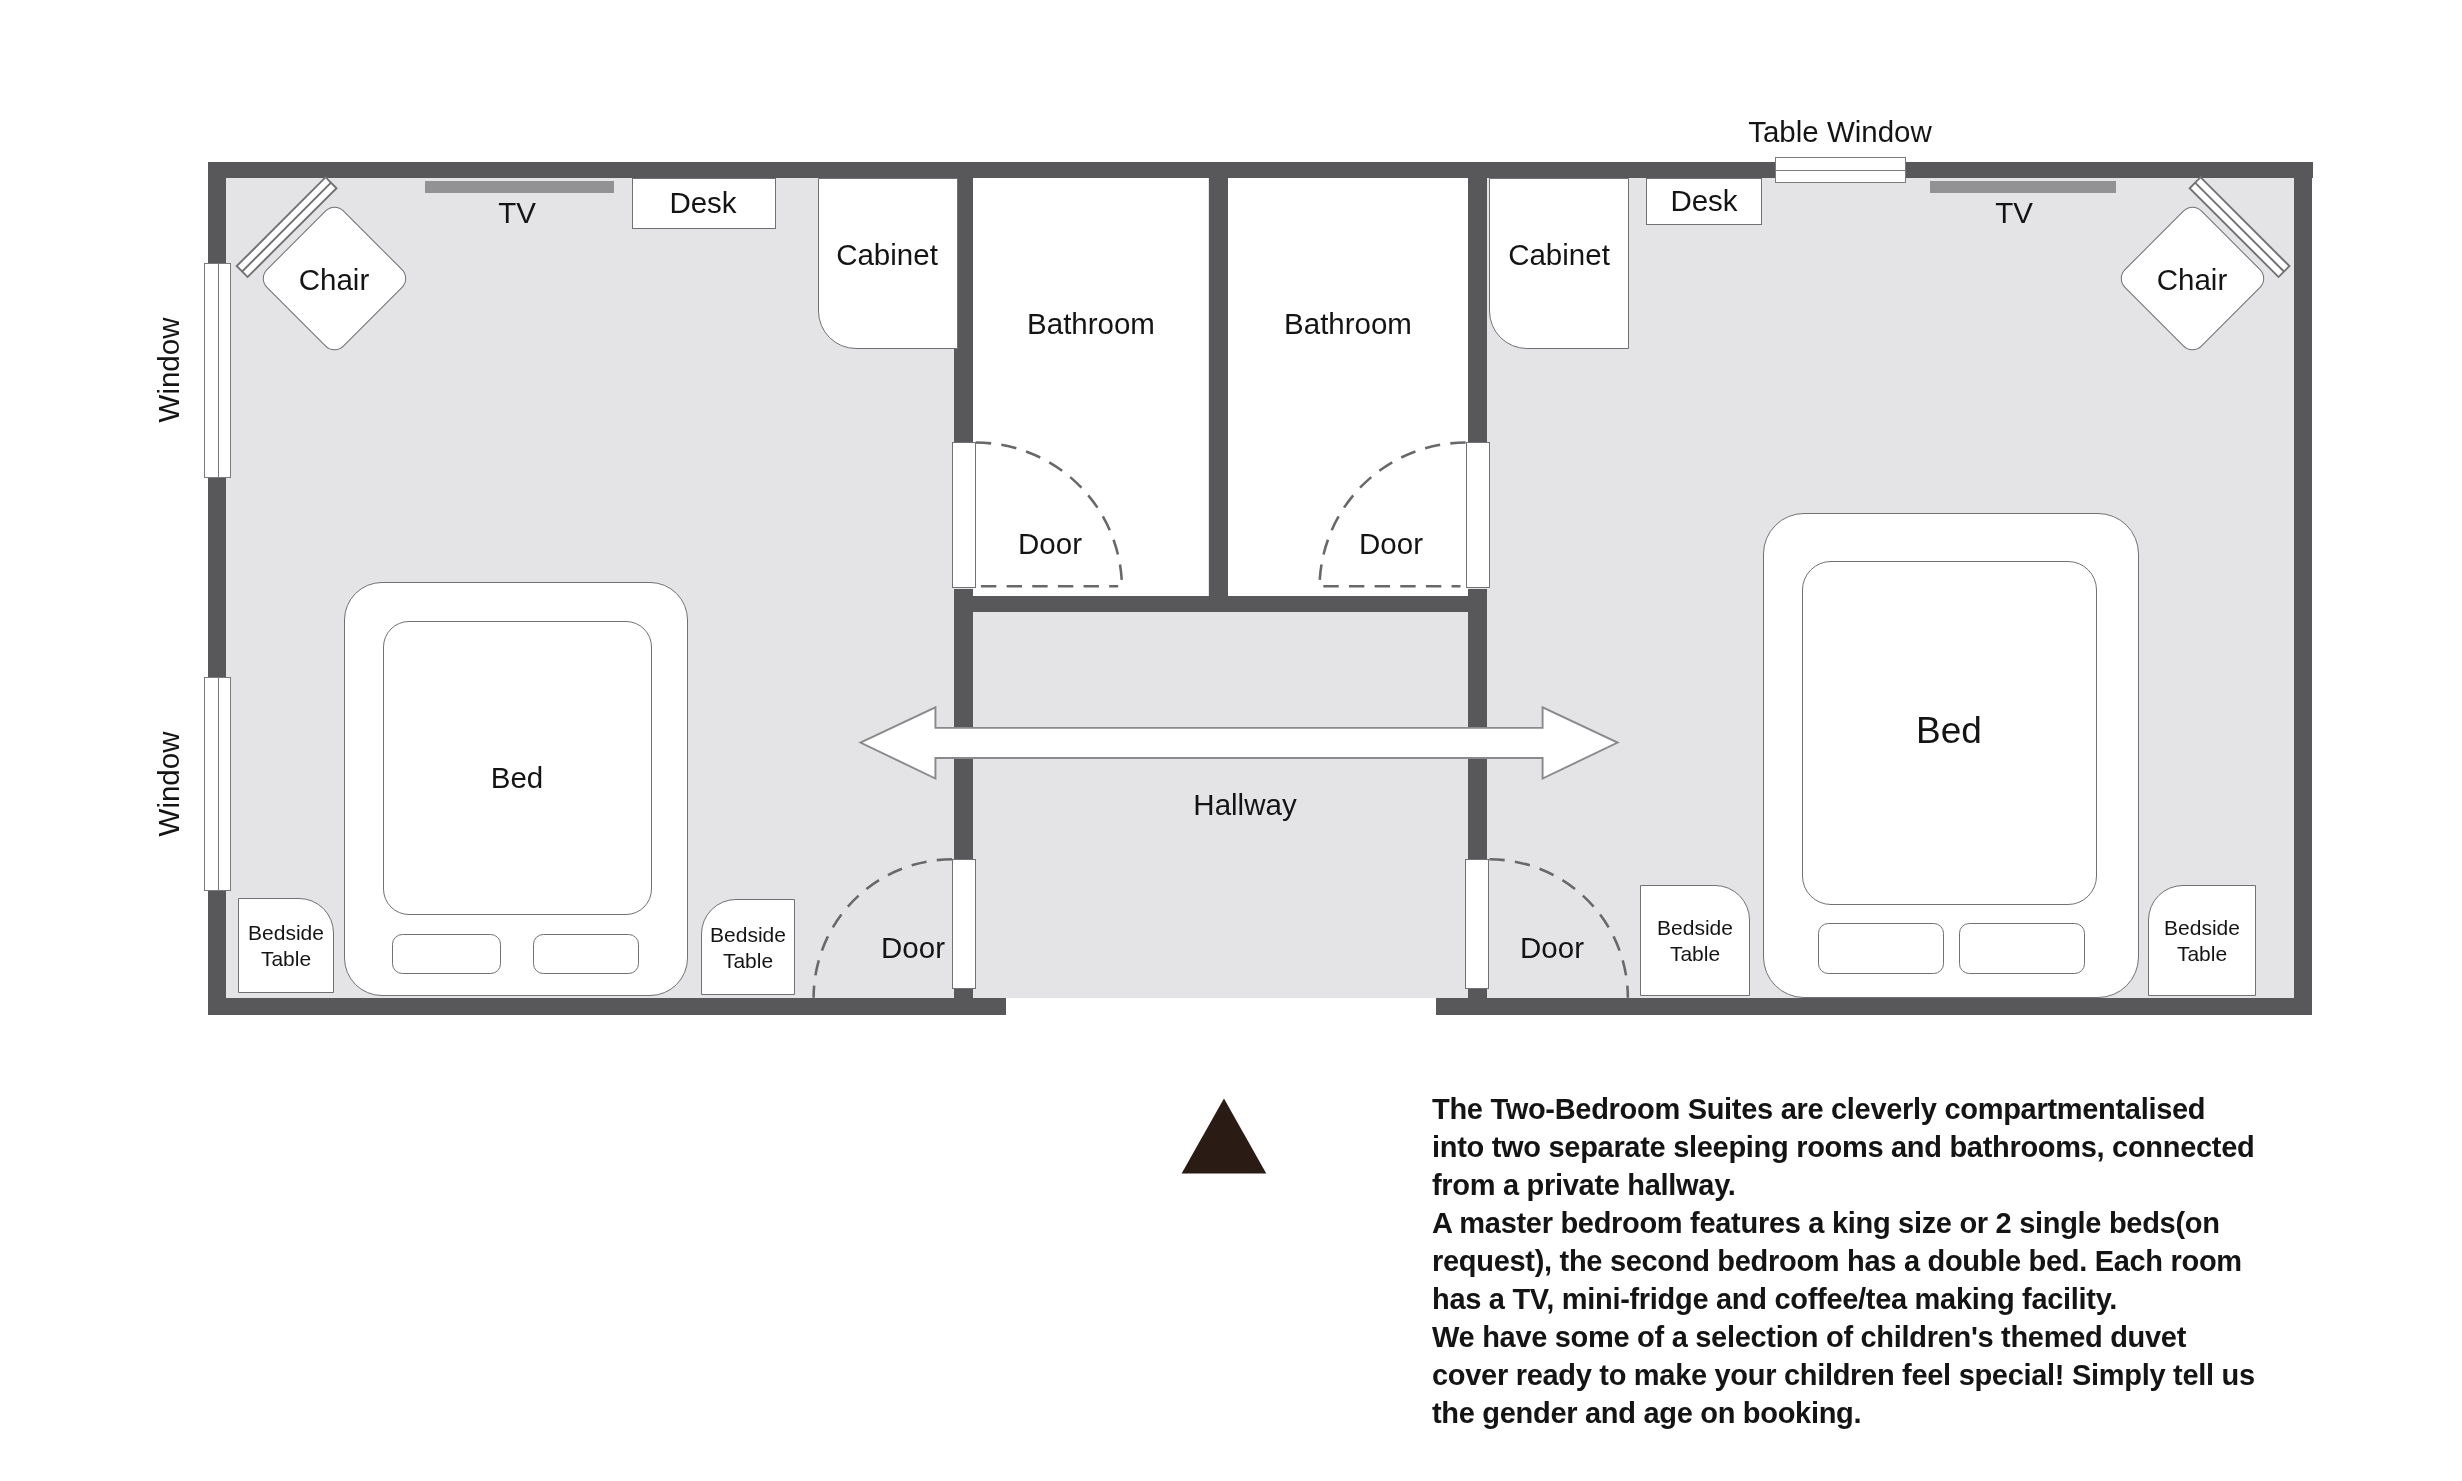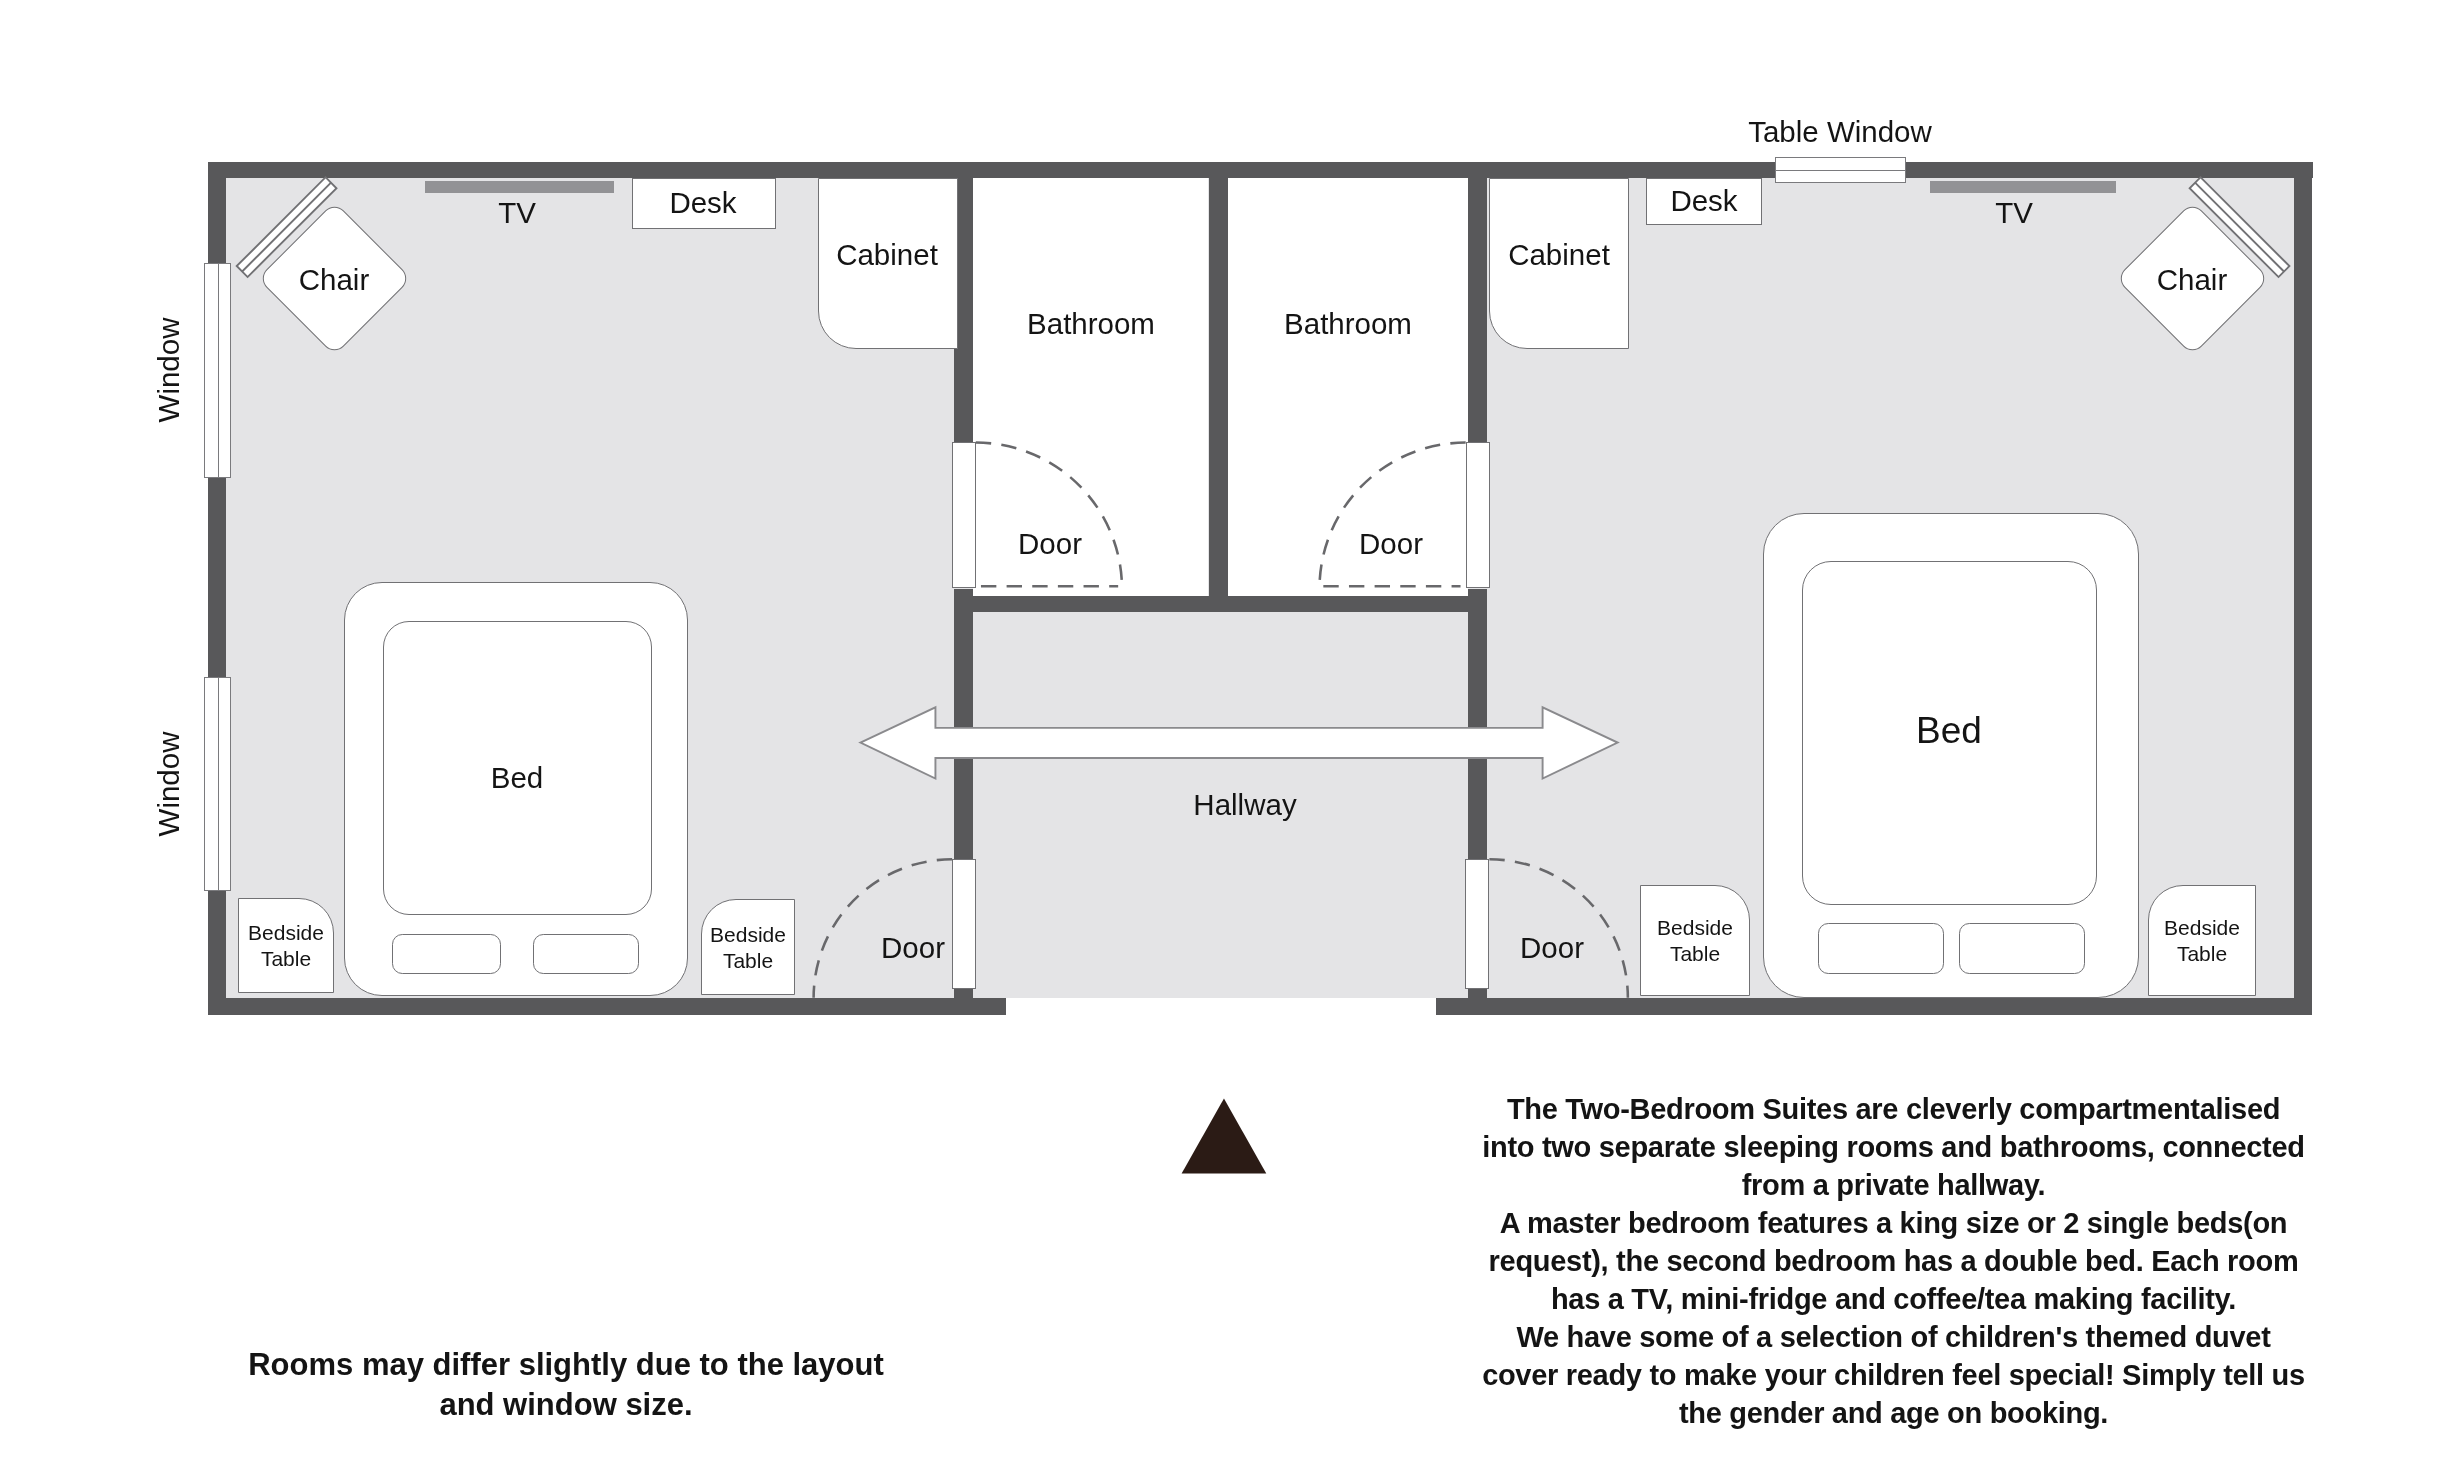--- a/index.html
+++ b/index.html
@@ -15,21 +15,21 @@
   .win .div-h{position:absolute;top:50%;left:0;right:0;height:1.3px;background:#7a7a7d;}
   .chair{position:absolute;width:109px;height:109px;background:#ffffff;border:1.9px solid #717174;
          border-radius:13px;transform:rotate(45deg);box-sizing:border-box;}
   .leaf{position:absolute;background:#ffffff;border:1.3px solid #717174;box-sizing:border-box;}
   svg.overlay{position:absolute;left:0;top:0;}
   .lbl{position:absolute;transform:translate(-50%,-50%);color:#141414;font-size:29.5px;
        white-space:pre-line;text-align:center;line-height:1.12;}
   .lbl.rot{transform:translate(-50%,-50%) rotate(-90deg);}
   .lbl.small{font-size:21px;line-height:1.25;}
   .lbl.bed-lg{font-size:37px;}
-  .note{position:absolute;color:#141414;font-weight:bold;text-align:center;white-space:pre-line;}
+  .note{position:absolute;color:#141414;font-weight:bold;white-space:pre-line;}
   .note.left-note{left:149px;top:1345px;width:834px;font-size:31px;line-height:40px;}
   .note.right-note{left:1432px;top:1090px;width:923px;font-size:29px;line-height:38px;letter-spacing:-0.3px;}
 </style>
 </head>
 <body>
 
 <div class="canvas">
 
   <div class="floor" style="left:226px;top:178px;width:2069px;height:820px;"></div>
   <div class="room-white" style="left:973px;top:178px;width:235px;height:419px;"></div>
@@ -137,22 +137,20 @@
 
   <div class="lbl small" style="left:286px;top:946px;">Bedside
 Table</div>
   <div class="lbl small" style="left:748px;top:948px;">Bedside
 Table</div>
   <div class="lbl small" style="left:1695px;top:941px;">Bedside
 Table</div>
   <div class="lbl small" style="left:2202px;top:941px;">Bedside
 Table</div>
 
-  <div class="note left-note">Rooms may differ slightly due to the layout
-and window size.</div>
   <div class="note right-note">The Two-Bedroom Suites are cleverly compartmentalised
 into two separate sleeping rooms and bathrooms, connected
 from a private hallway.
 A master bedroom features a king size or 2 single beds(on
 request), the second bedroom has a double bed. Each room
 has a TV, mini-fridge and coffee/tea making facility.
 We have some of a selection of children's themed duvet
 cover ready to make your children feel special! Simply tell us
 the gender and age on booking.</div>
 

